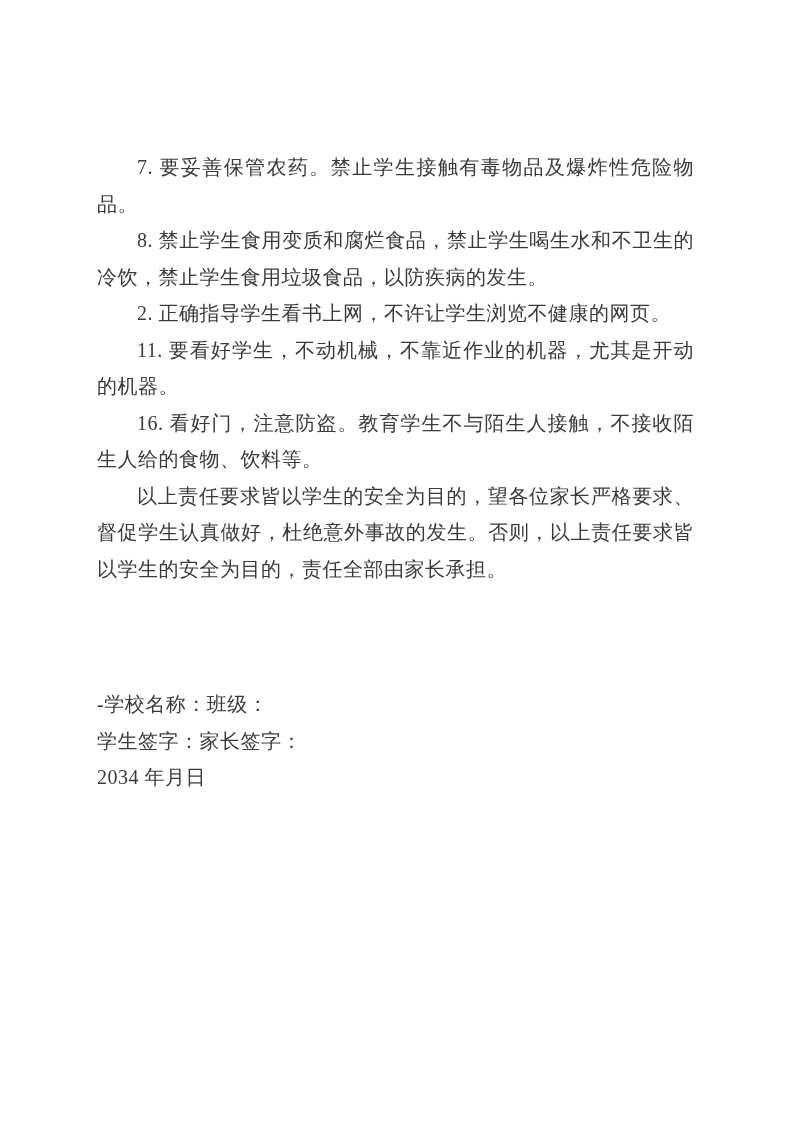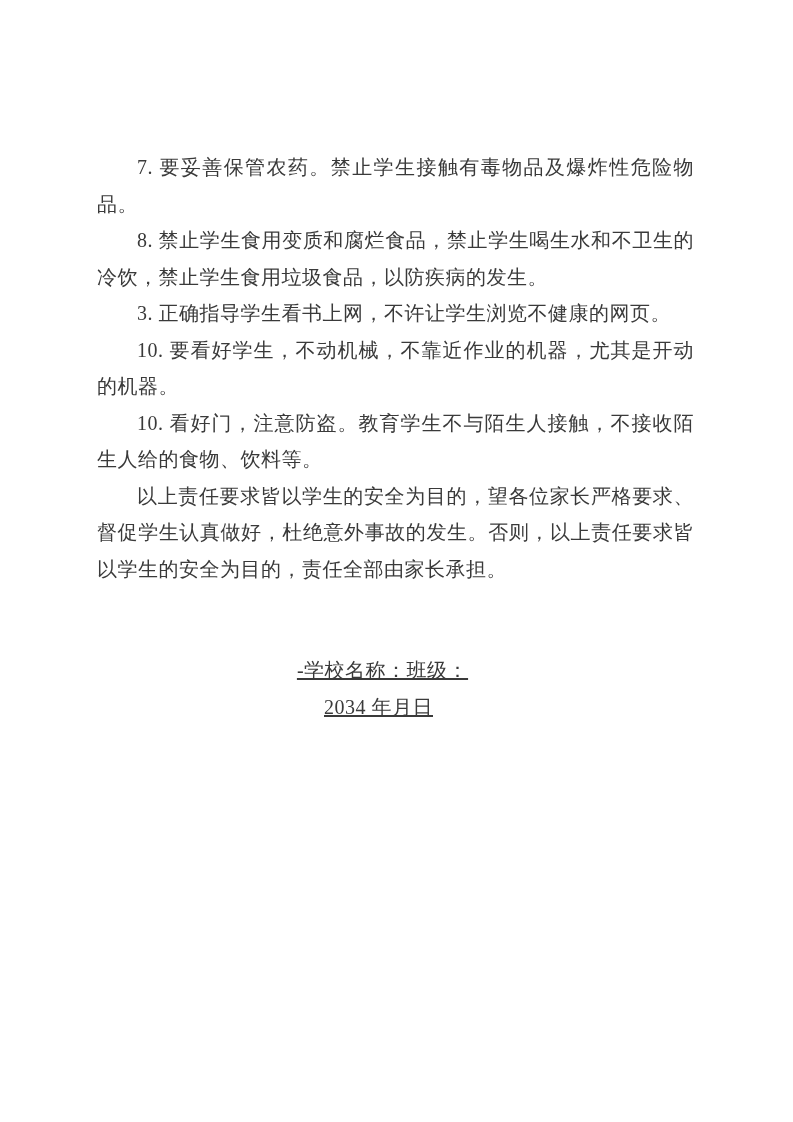--- a/index.html
+++ b/index.html
@@ -25,51 +25,51 @@
   .body-par {
     margin: 0;
     font-size: 20px;
     line-height: 36.5px;
     text-indent: 2em;
     text-align: justify;
     text-align-last: left;
     letter-spacing: 0.5px;
   }
   .signature {
-    margin-top: 65px;
+    margin-top: 99px;
     font-size: 20px;
     line-height: 36.5px;
-    text-align: center;
+    text-align: left;
     letter-spacing: 0.5px;
-    text-decoration: underline;
   }
   .sig-line {
     margin: 0;
   }
   .sig-line-1 { padding-right: 26px; }
   .sig-line-2 { padding-right: 9px; }
   .sig-line-3 { padding-right: 34px; }
 </style>
 </head>
 <body>
 
 <div class="page">
   <div class="content">
 
     <p class="body-par">7. 要妥善保管农药。禁止学生接触有毒物品及爆炸性危险物品。</p>
 
     <p class="body-par">8. 禁止学生食用变质和腐烂食品，禁止学生喝生水和不卫生的冷饮，禁止学生食用垃圾食品，以防疾病的发生。</p>
 
-    <p class="body-par">3. 正确指导学生看书上网，不许让学生浏览不健康的网页。</p>
+    <p class="body-par">2. 正确指导学生看书上网，不许让学生浏览不健康的网页。</p>
 
-    <p class="body-par">10. 要看好学生，不动机械，不靠近作业的机器，尤其是开动的机器。</p>
+    <p class="body-par">11. 要看好学生，不动机械，不靠近作业的机器，尤其是开动的机器。</p>
 
-    <p class="body-par">10. 看好门，注意防盗。教育学生不与陌生人接触，不接收陌生人给的食物、饮料等。</p>
+    <p class="body-par">16. 看好门，注意防盗。教育学生不与陌生人接触，不接收陌生人给的食物、饮料等。</p>
 
     <p class="body-par">以上责任要求皆以学生的安全为目的，望各位家长严格要求、督促学生认真做好，杜绝意外事故的发生。否则，以上责任要求皆以学生的安全为目的，责任全部由家长承担。</p>
 
     <div class="signature">
       <p class="sig-line sig-line-1">-学校名称：班级：</p>
+      <p class="sig-line sig-line-2">学生签字：家长签字：</p>
       <p class="sig-line sig-line-3">2034 年月日</p>
     </div>
 
   </div>
 </div>
 
 </body></html>

